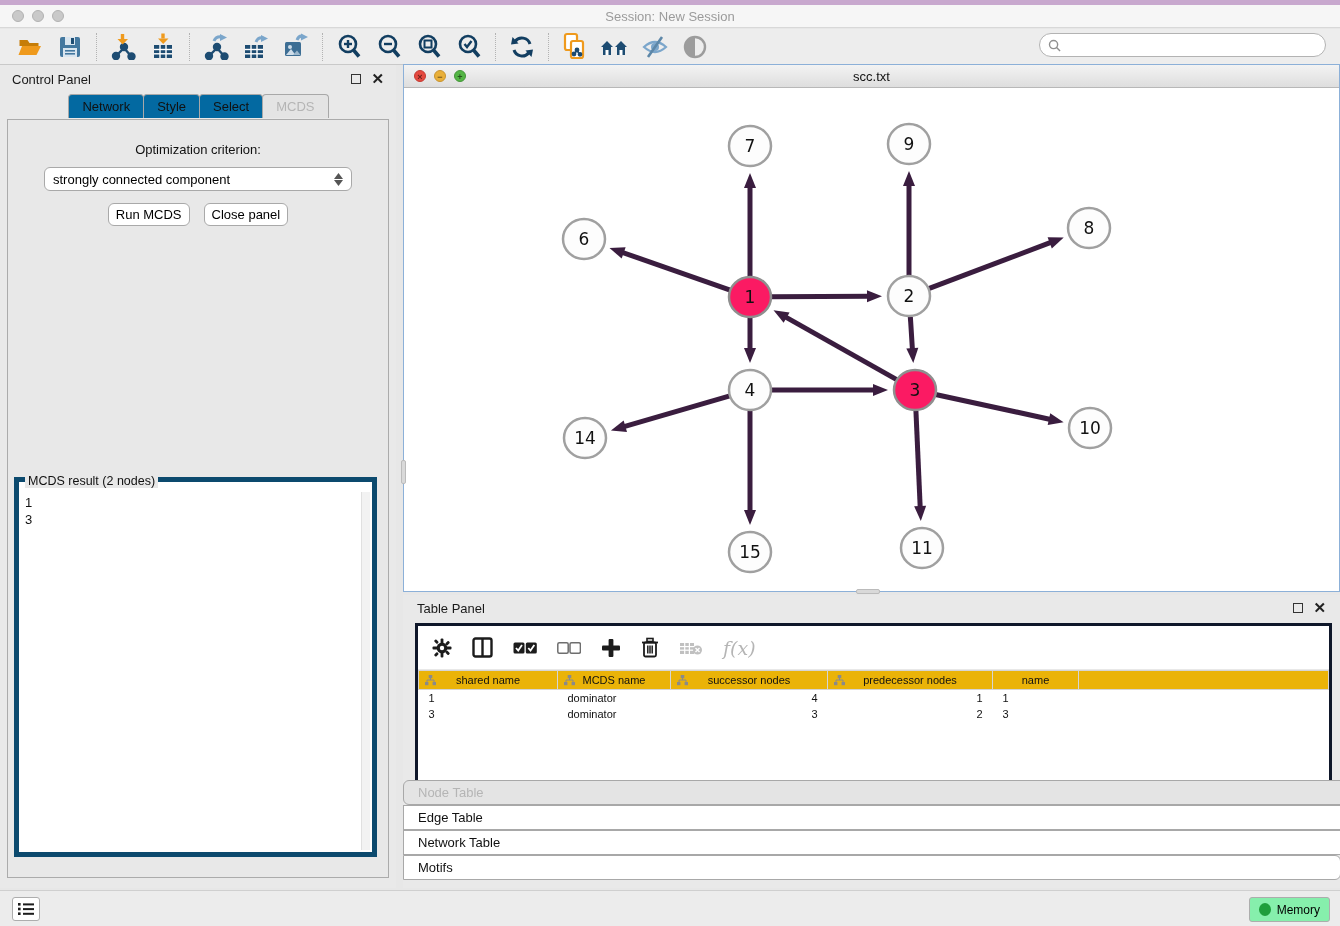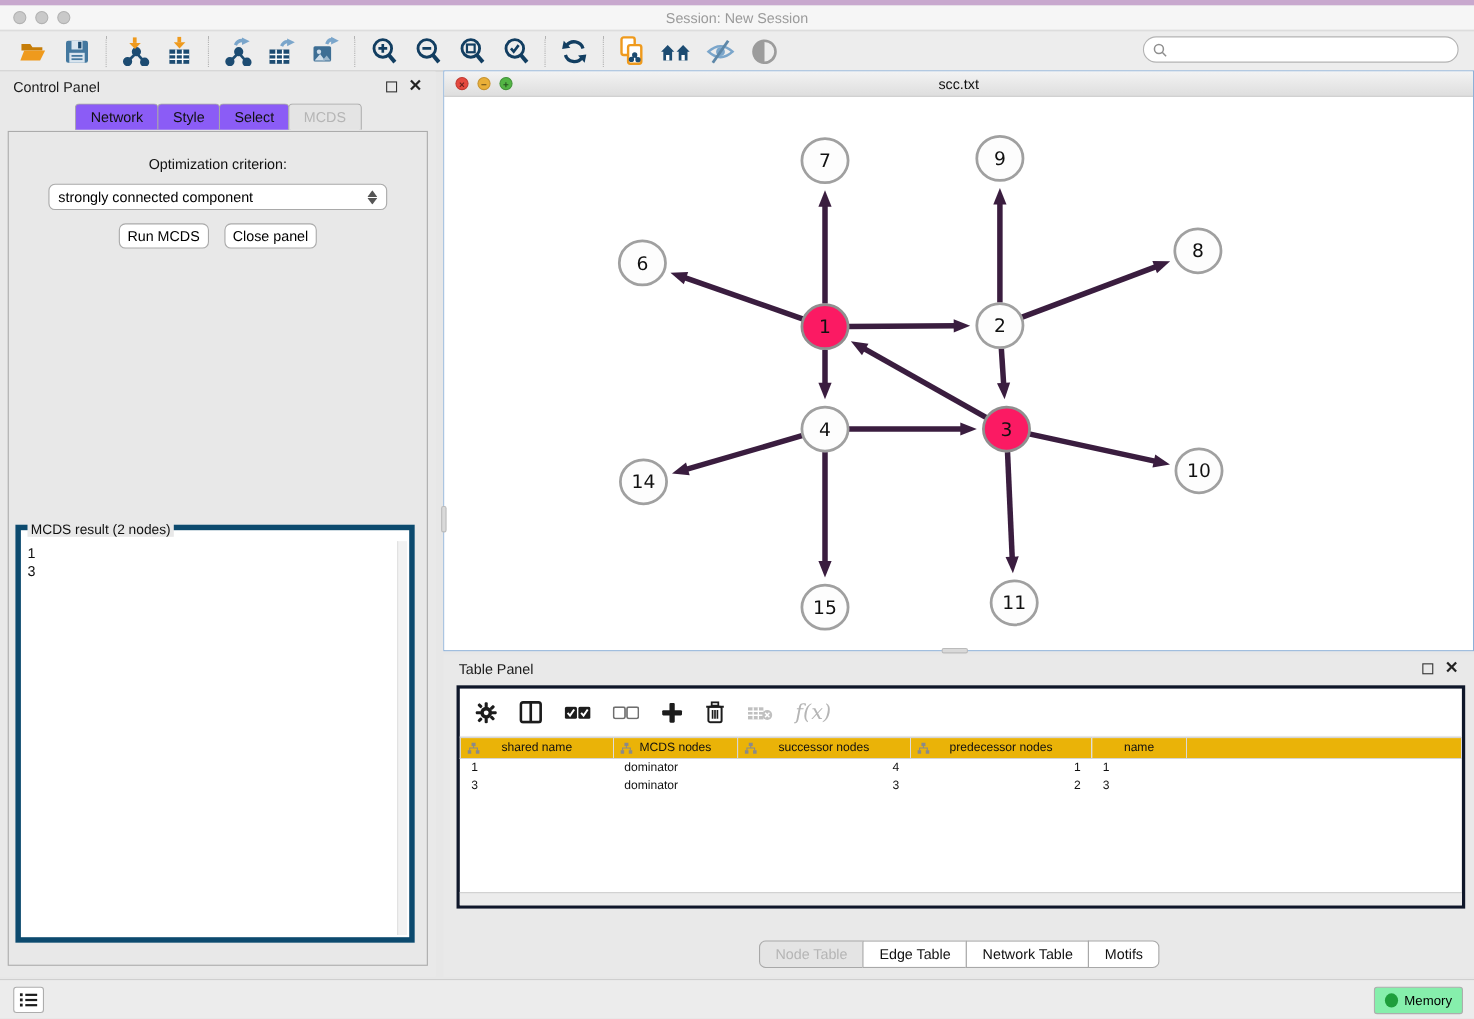--- a/index.html
+++ b/index.html
@@ -20,21 +20,21 @@
   .searchbox input { border:none; outline:none; flex:1; font-size:12px; background:transparent; margin-left:5px; font-family:"Liberation Sans",sans-serif; }
 
   
   .control-panel { position:absolute; left:0; top:65px; width:396px; height:823px; background:#e9e9e9; }
   .cp-header { height:28px; display:flex; align-items:center; padding:0 12px; }
   .panel-title { font-size:13px; color:#1a1a1a; }
   .panel-wicons { margin-left:auto; display:flex; gap:10px; align-items:center; }
   .float-icon { width:10px; height:10px; border:1.5px solid #333; display:inline-block; }
   .close-icon { font-size:15px; font-weight:bold; color:#222; line-height:10px; }
   .cp-tabs { display:flex; justify-content:center; position:relative; top:1px; }
-  .tab { font-size:13px; padding:4px 13px; background:#8b5cf6; border:1px solid #a8a8a8; border-bottom:none; border-radius:4px 4px 0 0; margin-right:-1px; color:#111; cursor:pointer; }
+  .tab { font-size:13px; padding:4px 13px; background:#0369a1; border:1px solid #a8a8a8; border-bottom:none; border-radius:4px 4px 0 0; margin-right:-1px; color:#111; cursor:pointer; }
   .tab.sel { background:#e4e4e4; color:#b5b5b5; }
   .cp-body { position:absolute; left:7px; right:7px; top:54px; bottom:10px; border:1px solid #ababab; background:#e8e8e8; padding-top:22px; }
   .opt-label { text-align:center; font-size:13px; color:#111; margin-bottom:10px; }
   .dropdown { width:308px; height:24px; margin:0 auto 12px auto; background:#fff; border:1px solid #a9a9a9; border-radius:6px; display:flex; align-items:center; padding:0 8px; font-size:13px; cursor:pointer; }
   .dd-stepper { margin-left:auto; display:flex; flex-direction:column; gap:1px; }
   .dd-stepper svg { display:block; }
   .btn-row { display:flex; justify-content:center; gap:14px; }
   .pbtn { font-size:13px; background:#fff; border:1px solid #a9a9a9; border-radius:6px; padding:3px 7px; cursor:pointer; font-family:"Liberation Sans",sans-serif; }
   .result-box { position:absolute; left:6px; right:11px; bottom:20px; height:380px; border:5px solid #0c4a6e; background:#fff; }
   .result-legend { position:absolute; top:-8px; left:6px; background:#e8e8e8; font-size:12.5px; padding:0 3px; color:#111; }
@@ -61,21 +61,21 @@
   .tp-tool { display:flex; align-items:center; justify-content:center; cursor:pointer; }
   .fx { font-family:"DejaVu Serif", serif; font-style:italic; font-size:19px; color:#b5b5b5; }
   table.datatable { border-collapse:collapse; width:100%; table-layout:fixed; font-size:11px; }
   table.datatable th { font-weight:normal; background:#eab308; border:1px solid #d5d5d5; border-left:none; height:19px; position:relative; color:#111; }
   table.datatable th:first-child { border-left:1px solid #d5d5d5; }
   table.datatable th .hdr-inner { display:flex; align-items:center; justify-content:center; gap:6px; }
   table.datatable th .colicon { position:absolute; left:6px; top:4px; }
   table.datatable td { height:16px; padding:0 10px; color:#111; overflow:hidden; white-space:nowrap; }
   td.num { text-align:right; }
   .tp-hscroll { position:absolute; left:0; right:0; bottom:0; height:12px; background:#ececec; border-top:1px solid #cfcfcf; }
-  .tp-tabs { position:absolute; left:0; right:0; bottom:8px; display:flex; justify-content:center; }
+  .tp-tabs { position:absolute; left:0; right:0; bottom:8px; display:flex; justify-content:center;flex-direction:column; }
   .tp-tab { font-size:13px; padding:4px 14px; background:#fff; border:1px solid #a8a8a8; margin-right:-1px; color:#111; cursor:pointer; }
   .tp-tab:first-child { border-radius:6px 0 0 6px; }
   .tp-tab:last-child { border-radius:0 6px 6px 0; }
   .tp-tab.sel { background:#e4e4e4; color:#b5b5b5; }
 
   
   .statusbar { position:absolute; left:0; top:890px; width:100%; height:36px; background:#ececec; border-top:1px solid #cfcfcf; }
   .sb-left-btn { position:absolute; left:12px; top:6px; width:28px; height:24px; background:#fff; border:1px solid #adadad; border-radius:3px; display:flex; align-items:center; justify-content:center; cursor:pointer; }
   .memory-btn { position:absolute; right:10px; top:6px; height:25px; background:#86efac; border:1px solid #adadad; border-radius:3px; display:flex; align-items:center; padding:0 9px; gap:6px; font-size:12px; cursor:pointer; }
   .mem-dot { width:12px; height:13px; border-radius:50%; background:#1e9e3c; }
@@ -522,21 +522,21 @@
             <th>
               <span class="colicon"><svg width="11" height="11" viewBox="0 0 11 11">
                     <g fill="#8a8a8a">
                       <rect x="3.7" y="0" width="3.6" height="3.2"></rect>
                       <rect x="0" y="7" width="3.4" height="3.2"></rect>
                       <rect x="7.6" y="7" width="3.4" height="3.2"></rect>
                       <path d="M5.5 3v2M2 7V5h7v2" stroke="#8a8a8a" fill="none" stroke-width="1"></path>
                     </g>
                   </svg></span>
               <span class="hdr-inner">
-                  <span>MCDS nodes</span>
+                  <span>MCDS name</span>
                 </span>
             </th>
             <th>
               <span class="colicon"><svg width="11" height="11" viewBox="0 0 11 11">
                     <g fill="#8a8a8a">
                       <rect x="3.7" y="0" width="3.6" height="3.2"></rect>
                       <rect x="0" y="7" width="3.4" height="3.2"></rect>
                       <rect x="7.6" y="7" width="3.4" height="3.2"></rect>
                       <path d="M5.5 3v2M2 7V5h7v2" stroke="#8a8a8a" fill="none" stroke-width="1"></path>
                     </g>

